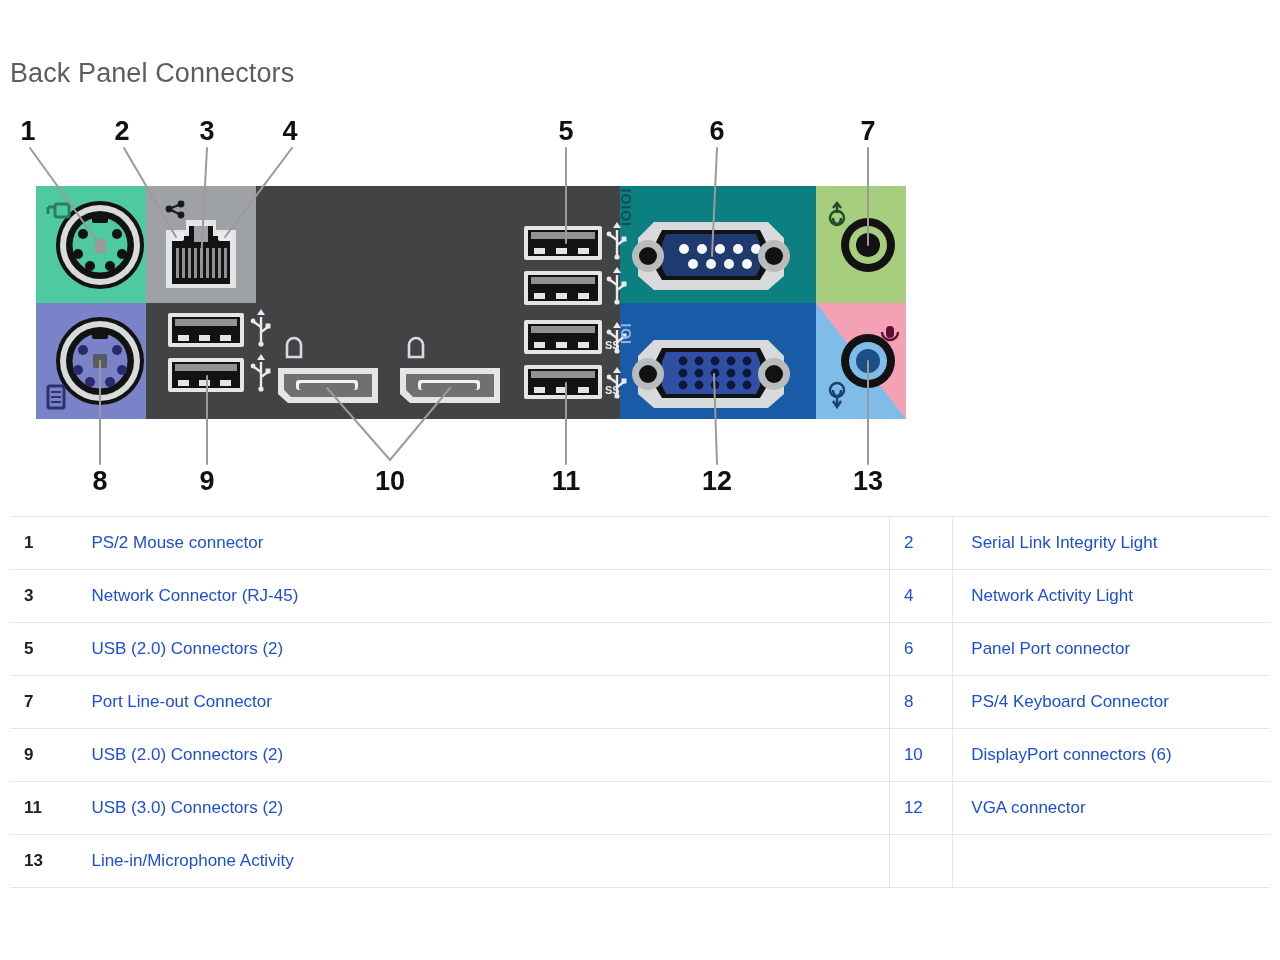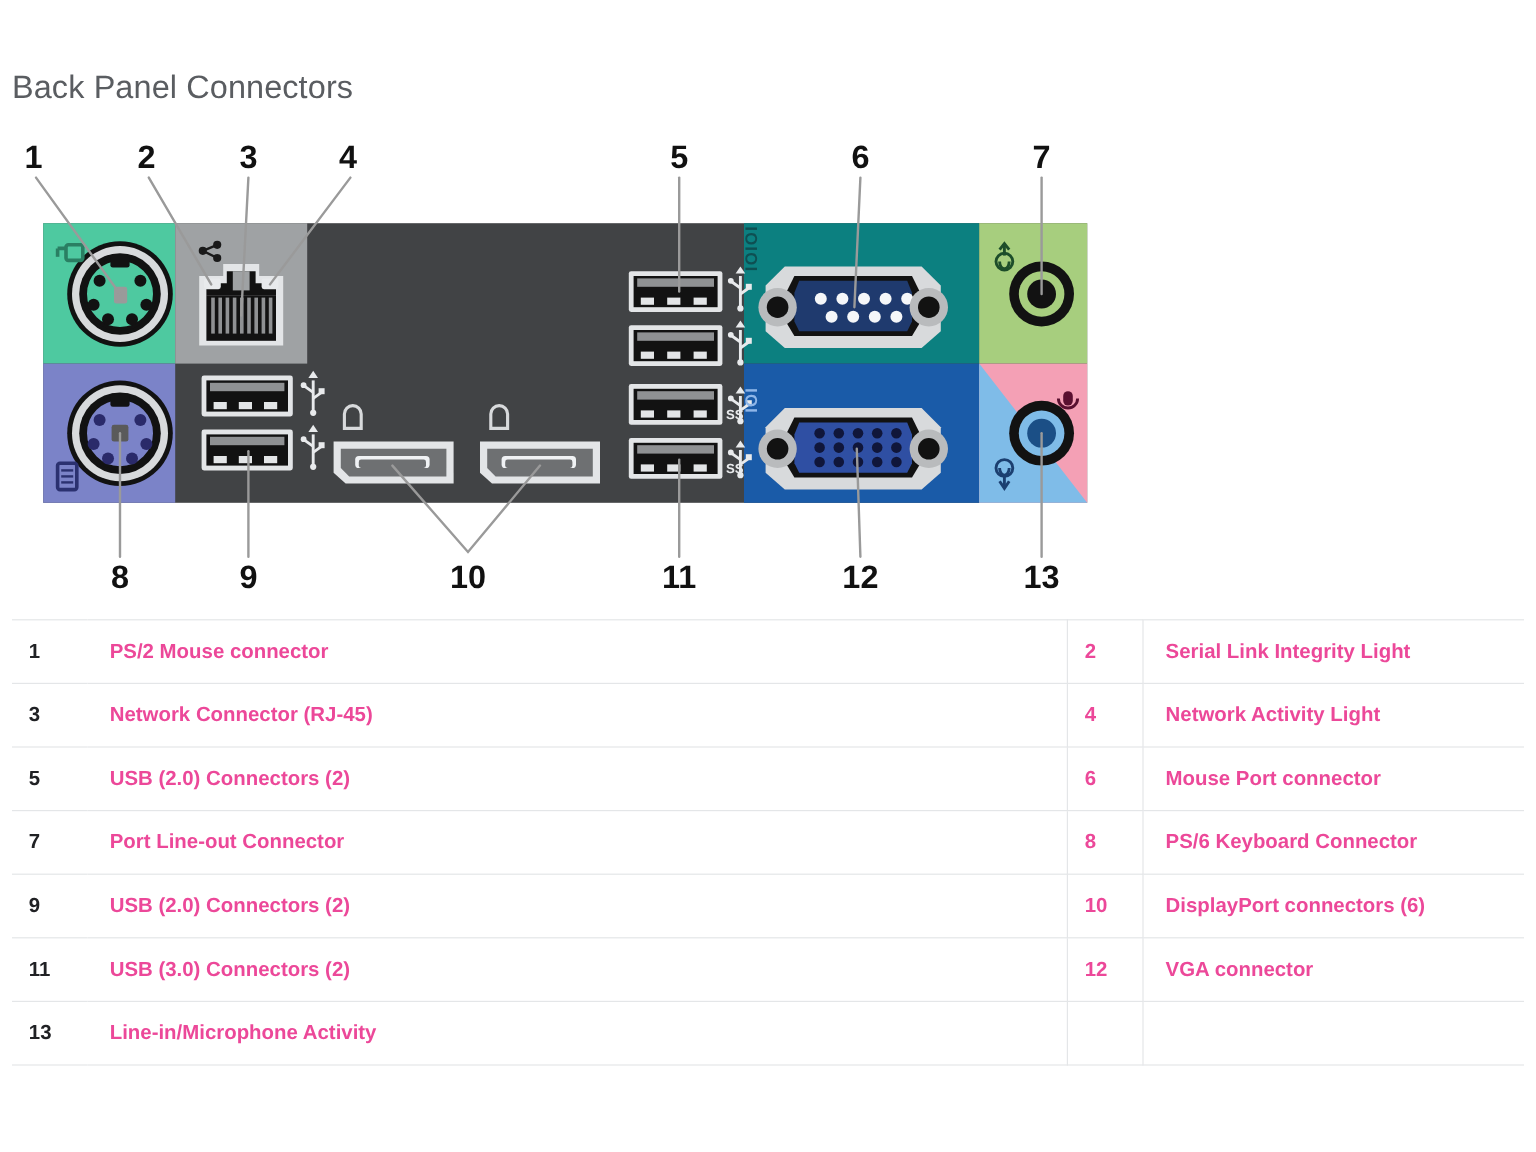--- a/index.html
+++ b/index.html
@@ -47,24 +47,24 @@
     top: 516px;
     width: 1260px;
     border-collapse: collapse;
     table-layout: fixed;
   }
   .conn-table tr { height: 53px; }
   .conn-table td {
     border-top: 1px solid #e4e6e8;
     border-bottom: 1px solid #e4e6e8;
     font-size: 17px;
-    color: #ec4899;
+    color: #1d4ed8;
     vertical-align: middle;
     padding: 0 0 0 18px;
-    font-weight: 700;
+    font-weight: 400;
     background: #ffffff;
   }
   .conn-table td.num {
     font-weight: 700;
     color: #202124;
     width: 58px;
     padding-left: 14px;
   }
   .conn-table td.desc-left { width: 746px; border-right: 1px solid #e4e6e8; }
   .conn-table td.num-right { width: 58px; padding-left: 14px; }
@@ -448,27 +448,27 @@
       <tr>
         <td class="num">3</td>
         <td class="desc-left">Network Connector (RJ-45)</td>
         <td class="num-right cell-divider">4</td>
         <td class="desc-right">Network Activity Light</td>
       </tr>
       <tr>
         <td class="num">5</td>
         <td class="desc-left">USB (2.0) Connectors (2)</td>
         <td class="num-right cell-divider">6</td>
-        <td class="desc-right">Mouse Port connector</td>
+        <td class="desc-right">Panel Port connector</td>
       </tr>
       <tr>
         <td class="num">7</td>
         <td class="desc-left">Port Line-out Connector</td>
         <td class="num-right cell-divider">8</td>
-        <td class="desc-right">PS/6 Keyboard Connector</td>
+        <td class="desc-right">PS/4 Keyboard Connector</td>
       </tr>
       <tr>
         <td class="num">9</td>
         <td class="desc-left">USB (2.0) Connectors (2)</td>
         <td class="num-right cell-divider">10</td>
         <td class="desc-right">DisplayPort connectors (6)</td>
       </tr>
       <tr>
         <td class="num">11</td>
         <td class="desc-left">USB (3.0) Connectors (2)</td>

